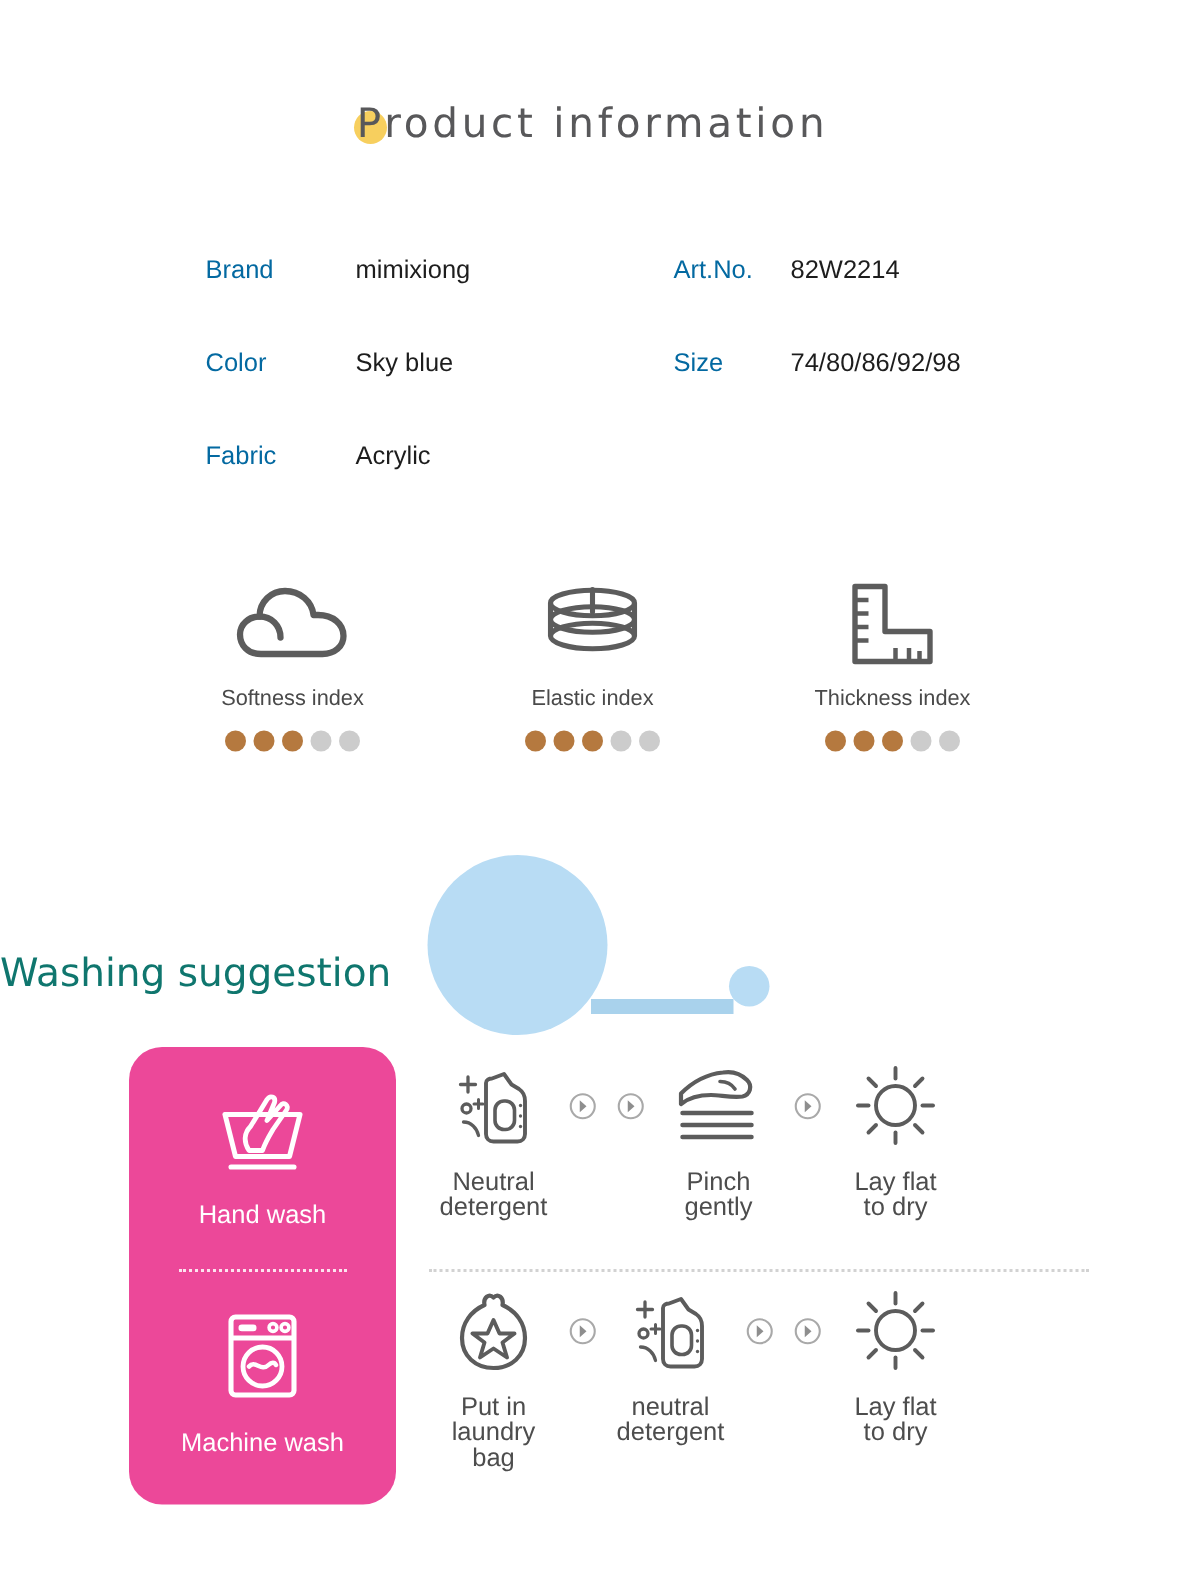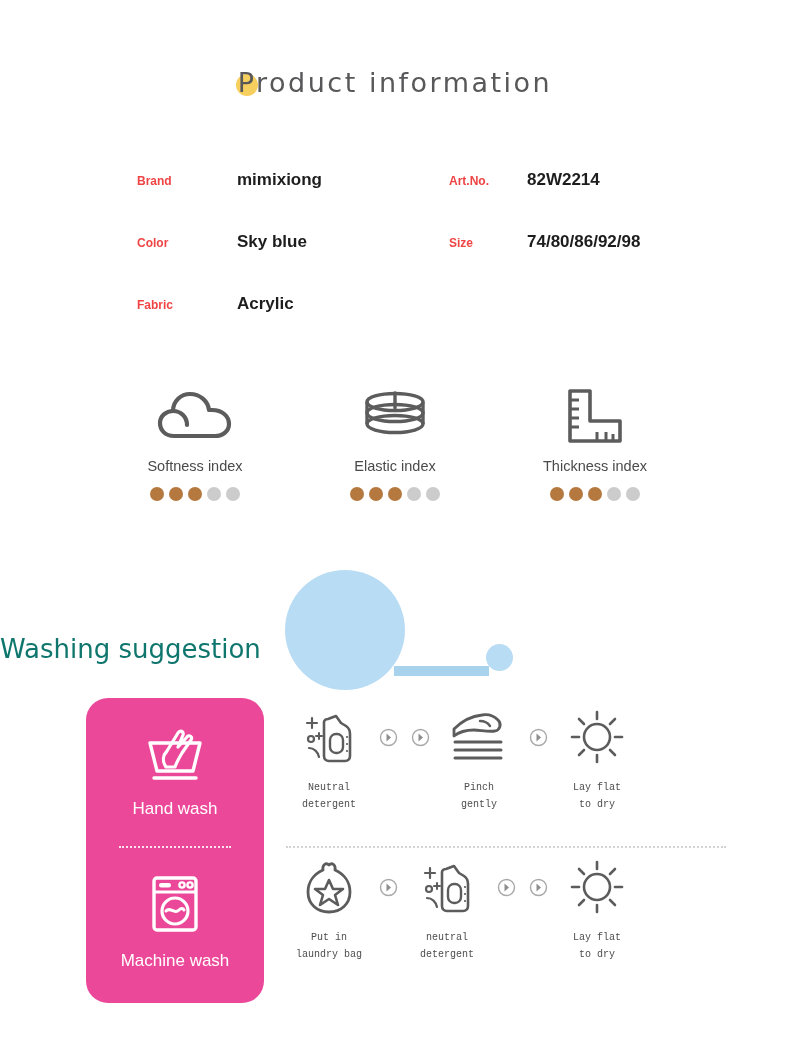--- a/index.html
+++ b/index.html
@@ -53,27 +53,27 @@
     height: 62px;
     align-items: flex-start;
   }
   .spec-cell {
     display: flex;
     align-items: baseline;
   }
   .spec-cell.left  { margin-left: 137px; width: 312px; }
   .spec-cell.right { margin-left: 0; }
   .spec-label {
-    color: #ef4444;
-    font-weight: bold;
-    font-size: 12px;
+    color: #0369a1;
+    font-weight: normal;
+    font-size: 17px;
   }
   .spec-value {
     color: #1d1d1d;
-    font-weight: bold;
+    font-weight: normal;
     font-size: 17px;
   }
   .lbl-brand  { width: 100px; }
   .lbl-color  { width: 100px; }
   .lbl-fabric { width: 100px; }
   .lbl-artno  { width: 78px; }
   .lbl-size   { width: 78px; }
 
   
   .indexes {
@@ -213,24 +213,23 @@
   }
   .step-icon {
     height: 66px;
     display: flex;
     align-items: center;
     justify-content: center;
     padding-top: 6px;
   }
   .step-label {
     margin-top: 9px;
-    font-size: 10px;
+    font-size: 17px;
     line-height: 17px;
     color: #4d4d4d;
-    font-family: Liberation Mono, monospace;
   }
   .arrow-sep {
     width: 32px;
     display: flex;
     justify-content: center;
     padding-top: 30px;
   }
   .row-sep {
     width: 440px;
     border-top: 2px dotted #d2d2d2;

